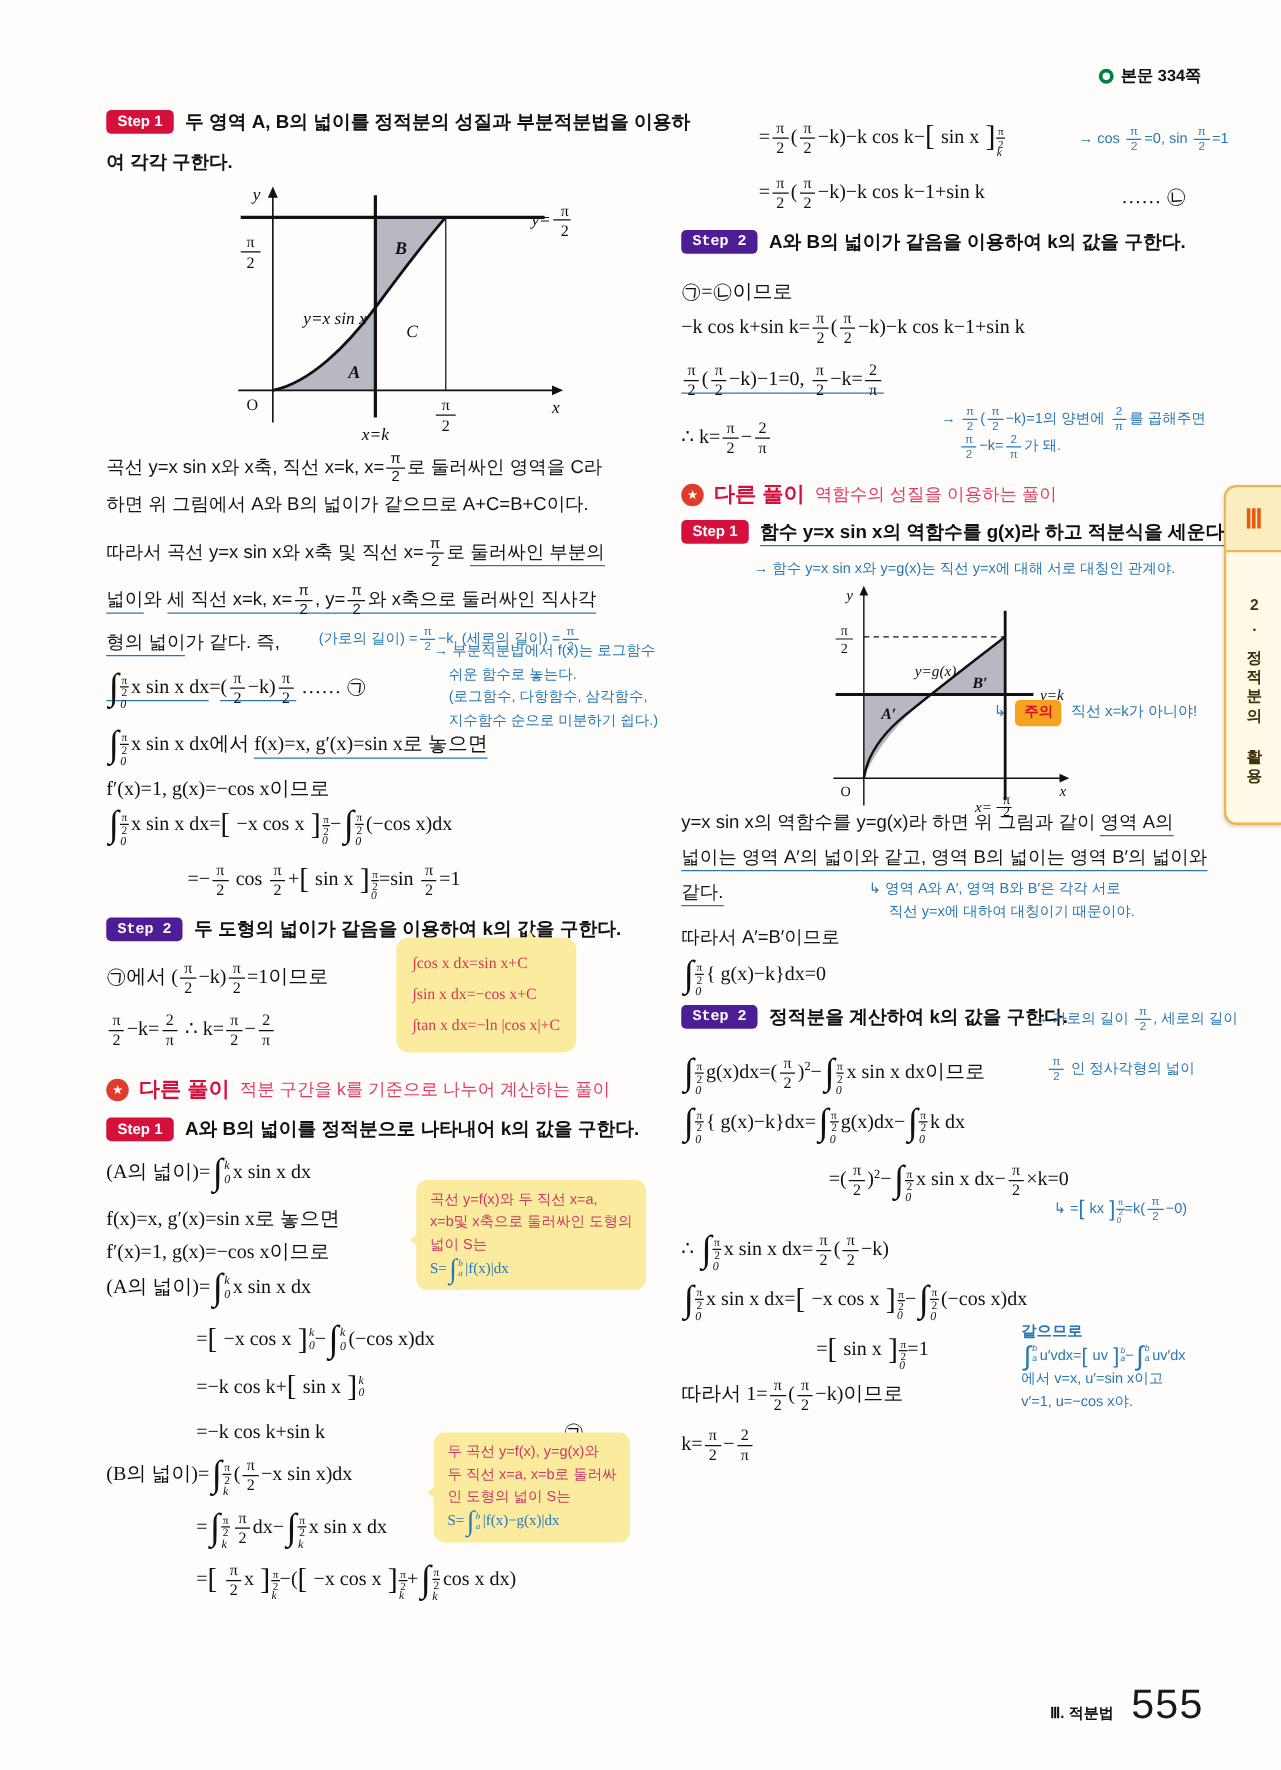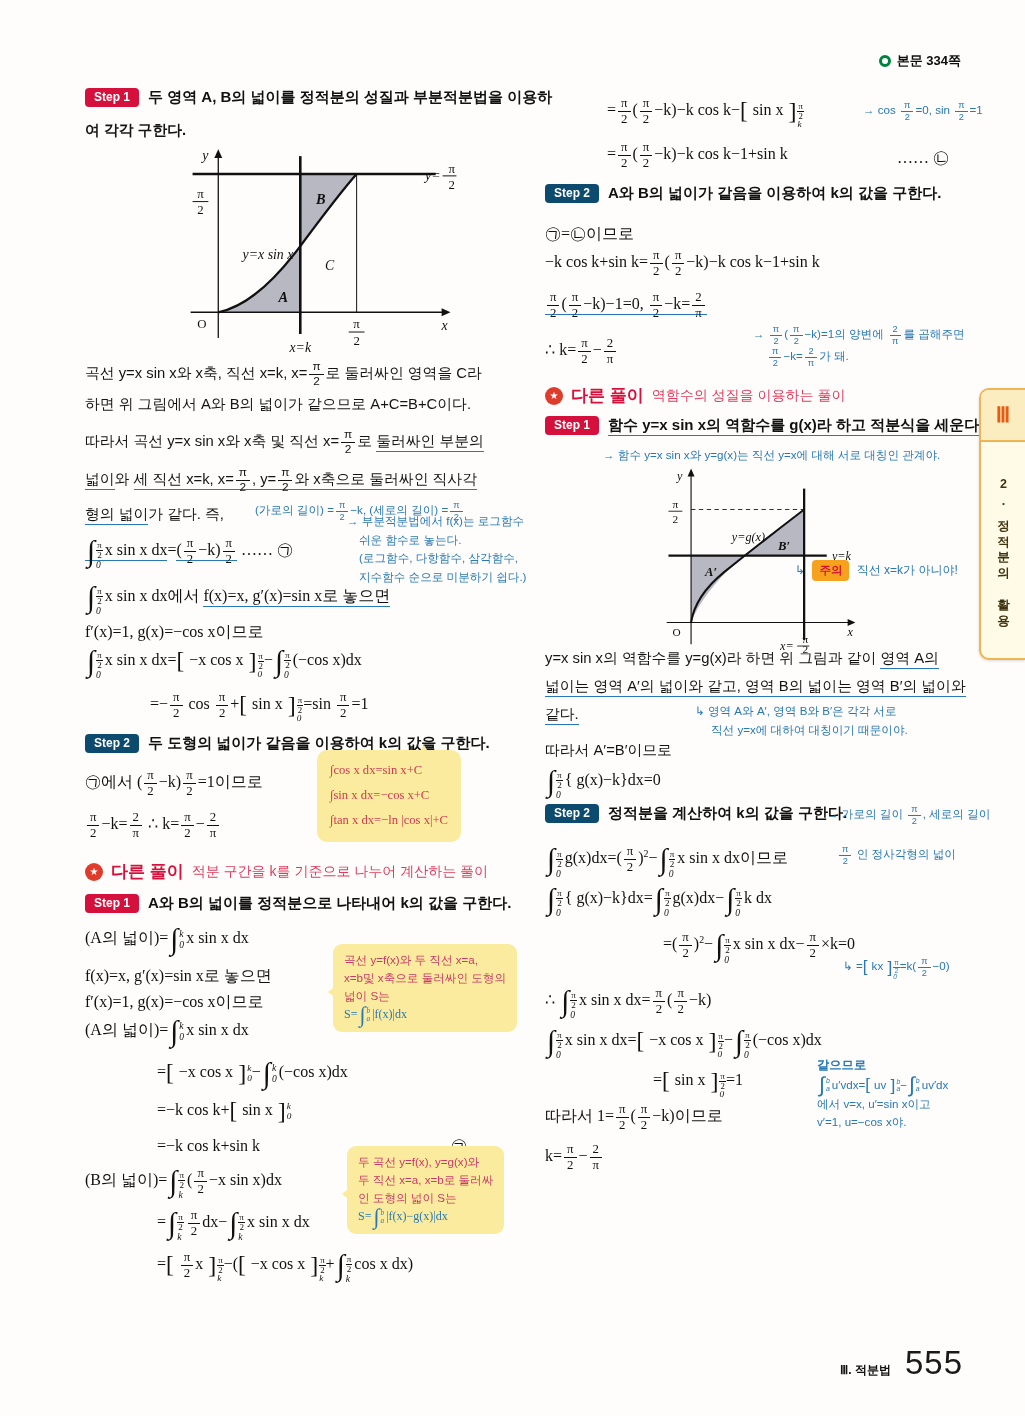--- a/index.html
+++ b/index.html
@@ -36,21 +36,21 @@
   .rbr b{font-size:1.5em;font-weight:400;line-height:0.85;}
   .rbr .lims{display:inline-flex;flex-direction:column;justify-content:space-between;
              height:2.05em;font-size:0.58em;line-height:1;margin-left:1px;}
   .lbr{font-size:1.45em;font-weight:400;line-height:0.85;vertical-align:middle;margin-right:1px;}
 
   
   .steprow{position:absolute;display:flex;align-items:center;gap:9px;white-space:nowrap;}
   .badge{display:inline-block;padding:2px 9px 3px;border-radius:4px;color:#fff;
          font-size:12px;font-weight:bold;}
   .badge.red{background:#d6103c;}
-  .badge.navy{background:#0c4a6e;}
+  .badge.navy{background:#4c1d95;font-family:Liberation Mono, monospace;}
   .steprow .txt{font-size:15px;font-weight:bold;color:#101010;}
   .alt{position:absolute;display:flex;align-items:center;gap:8px;white-space:nowrap;}
   .alt .ttl{font-size:17px;font-weight:bold;color:#d6103c;}
   .alt .sub{font-size:14px;color:#e23a5e;}
   .star{width:18px;height:18px;border-radius:50%;background:#e03c2c;color:#fff;font-size:10px;
         display:flex;align-items:center;justify-content:center;flex:0 0 auto;}
 
   
   .note{position:absolute;font-size:11.6px;color:#2878b5;line-height:1.6;white-space:nowrap;}
 

